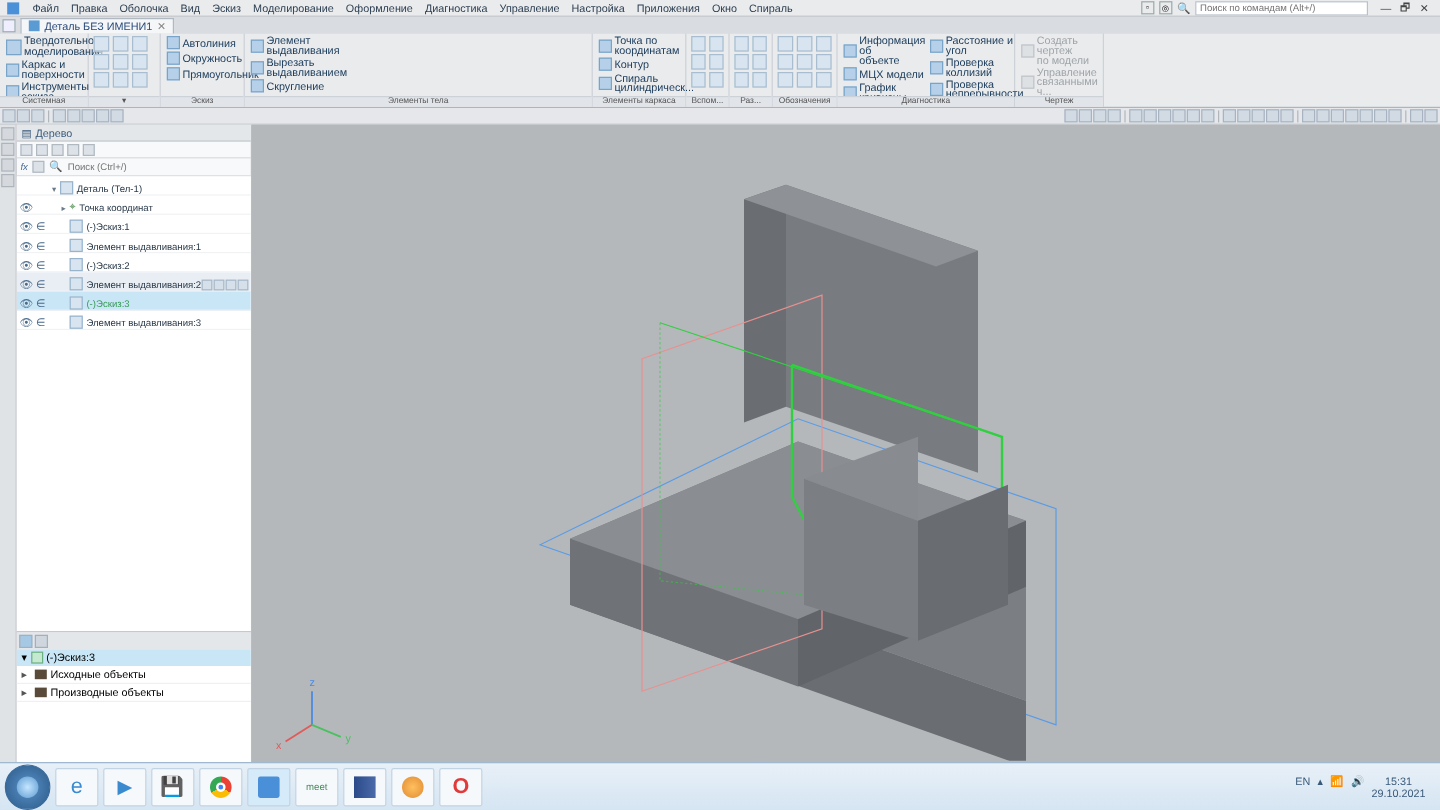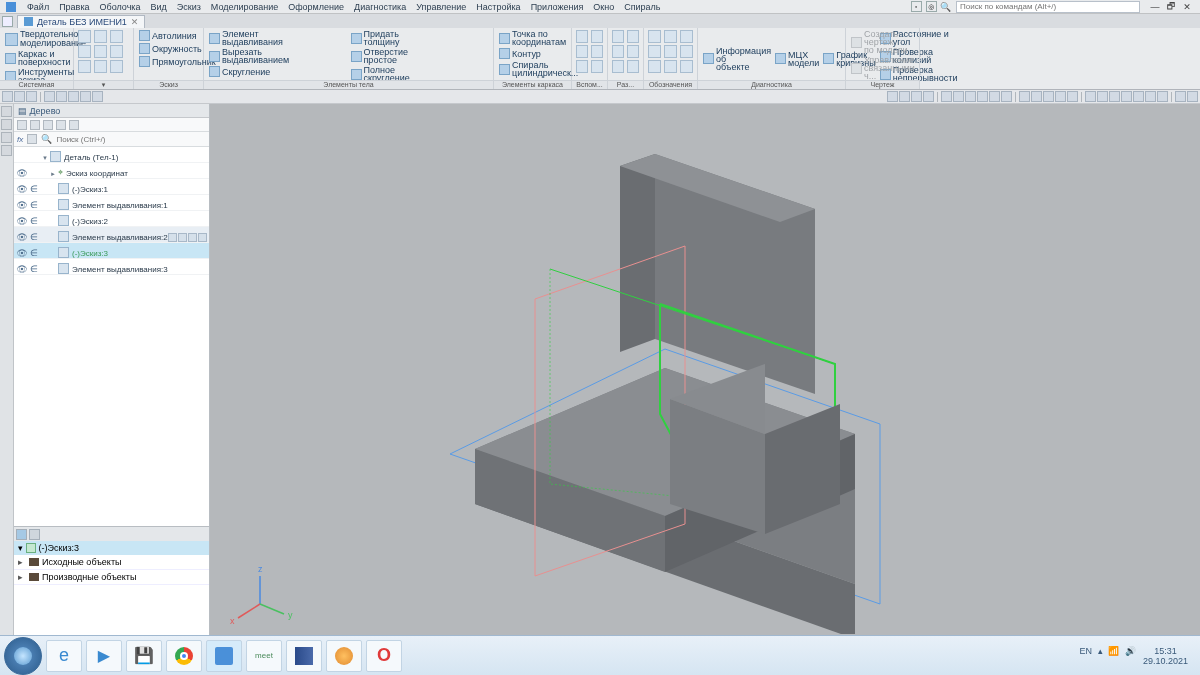--- a/index.html
+++ b/index.html
@@ -3,21 +3,21 @@
 <meta charset="utf-8">
 <style>
 *{box-sizing:border-box;margin:0;padding:0;font-family:"Segoe UI",Tahoma,sans-serif;font-size:9px;user-select:none}
 body{width:1200px;height:675px;background:#d0d2d4;overflow:hidden;position:relative}
 .titlebar{height:14px;background:#e9ebed;display:flex;align-items:center;padding:0 6px;gap:8px;border-bottom:1px solid #c0c2c4}
 .titlebar .app-icon{width:10px;height:10px;background:#4a90d9}
 .titlebar .menus{display:flex;gap:4px}
 .titlebar .menus span{padding:1px 3px;cursor:pointer;color:#2c3e50}
 .titlebar .right{margin-left:auto;display:flex;align-items:center;gap:4px}
 .titlebar .right .ico{width:11px;height:11px;border:1px solid #9aa;cursor:pointer;display:flex;align-items:center;justify-content:center;font-size:7px}
-.search-cmd{width:184px;height:12px;border:1px solid #b8c0ca;background:#fff;font-size:8px;padding-left:3px;color:#888}
+.search-cmd{width:144px;height:12px;border:1px solid #b8c0ca;background:#fff;font-size:8px;padding-left:3px;color:#888}
 .winbtns{display:flex;gap:2px;margin-left:4px}
 .winbtns span{width:14px;height:12px;display:flex;align-items:center;justify-content:center;cursor:pointer;font-size:9px;color:#444}
 .tabbar{height:14px;background:#d9dce0;display:flex;align-items:center;padding-left:2px;gap:2px}
 .tabbar .tabico{width:11px;height:11px;border:1px solid #9aa;background:#eef;margin-right:2px}
 .tab{background:#f4f6f8;border:1px solid #b0b8c2;border-bottom:none;padding:1px 6px;display:flex;align-items:center;gap:4px;height:13px;font-size:8px;color:#2a4a7a}
 .tab .close{color:#888;cursor:pointer}
 .ribbon{height:62px;background:#e9ebed;border-bottom:1px solid #b0b4ba;display:flex}
 .rcol{border-right:1px solid #cdd2d8;padding:1px 3px;display:flex;flex-direction:column;position:relative}
 .rcol .label{position:absolute;bottom:0;left:0;right:0;text-align:center;font-size:7px;color:#555;line-height:8px;border-top:1px solid #cdd2d8;background:#e1e4e8}
 .bigbtn{display:flex;align-items:center;gap:2px;padding:1px 2px;font-size:8px;cursor:pointer;line-height:9px;color:#1a3a5a}
@@ -172,37 +172,20 @@
       <div class="bigbtn2">
           <span class="ic"></span>
           <span style="white-space:pre-line">Вырезать
 выдавливанием</span>
         </div>
       <div class="bigbtn2">
           <span class="ic"></span>
           <span>Скругление</span>
         </div>
     </div>
-    <div style="display:flex;flex-direction:column;flex:1">
-      <div class="bigbtn2">
-          <span class="ic"></span>
-          <span style="white-space:pre-line">Придать
-толщину</span>
-        </div>
-      <div class="bigbtn2">
-          <span class="ic"></span>
-          <span style="white-space:pre-line">Отверстие
-простое</span>
-        </div>
-      <div class="bigbtn2">
-          <span class="ic"></span>
-          <span style="white-space:pre-line">Полное
-скругление</span>
-        </div>
-    </div>
     <div class="label">Элементы тела</div>
   </div>
   <div class="rcol" style="width:78px">
     <div class="bigbtn2">
         <span class="ic"></span>
         <span style="white-space:pre-line">Точка по
 координатам</span>
       </div>
     <div class="bigbtn2">
         <span class="ic"></span>
@@ -257,21 +240,21 @@
         <div class="mini"></div>
       </div>
     <div class="icorow">
         <div class="mini"></div>
         <div class="mini"></div>
         <div class="mini"></div>
       </div>
     <div class="label">Обозначения</div>
   </div>
   <div class="rcol" style="width:148px;flex-direction:row">
-    <div style="display:flex;flex-direction:row;flex:1">
+    <div style="display:flex;flex-direction:column;flex:1">
       <div class="bigbtn2">
           <span class="ic"></span>
           <span style="white-space:pre-line">Информация об
 объекте</span>
         </div>
       <div class="bigbtn2">
           <span class="ic"></span>
           <span>МЦХ модели</span>
         </div>
       <div class="bigbtn2">
@@ -387,21 +370,21 @@
           <span class="inc"></span>
         <span class="exp">▾</span>
           <span class="nico"></span>
         <span class="txt">Деталь (Тел-1)</span>
       </div>
       <div class="tree-row">
         <span class="vis">👁</span>
           <span class="inc"></span>
         <span class="exp" style="margin-left:8px">▸</span>
           <span style="margin-right:3px;color:#4a8a4a">⌖</span>
-        <span class="txt">Эскиз координат</span>
+        <span class="txt">Точка координат</span>
       </div>
       <div class="tree-row">
         <span class="vis">👁</span>
           <span class="inc">∈</span>
         <span style="margin-left:18px" class="nico"></span>
         <span class="txt">(-)Эскиз:1</span>
       </div>
       <div class="tree-row">
         <span class="vis">👁</span>
           <span class="inc">∈</span>

